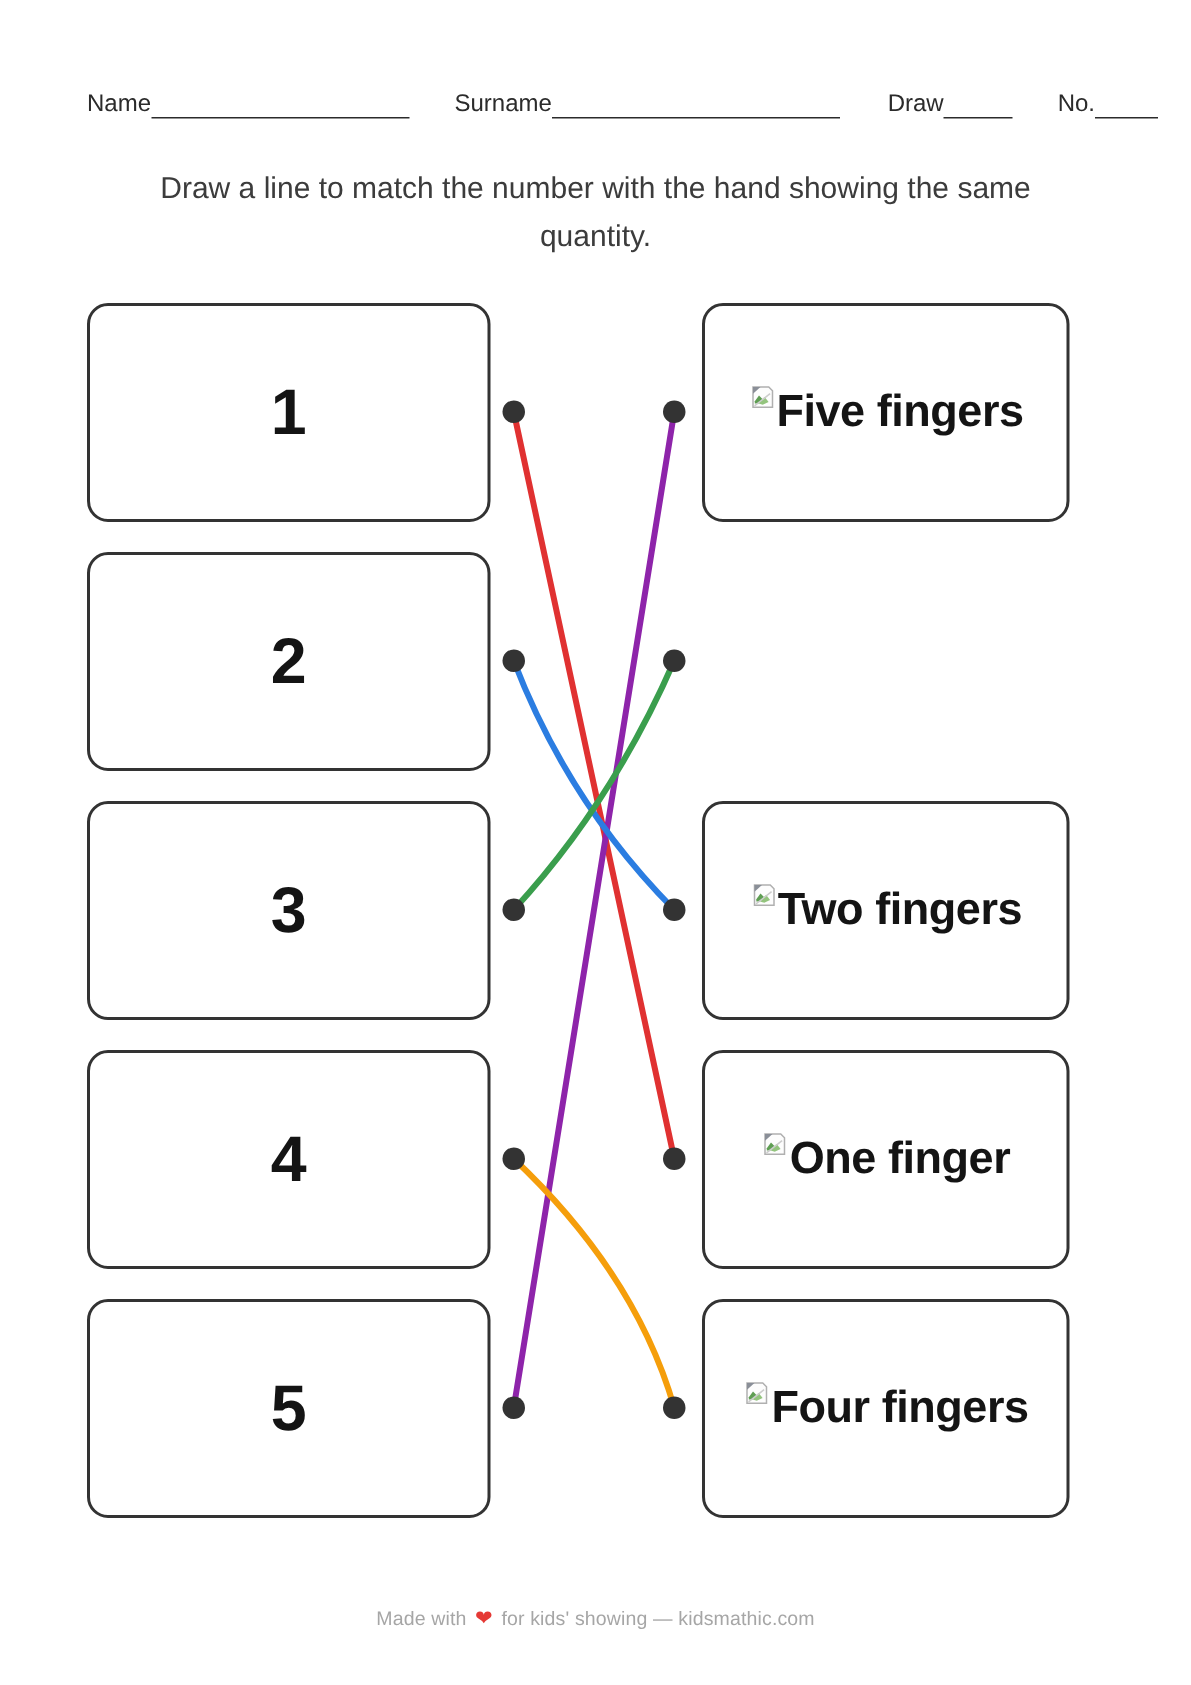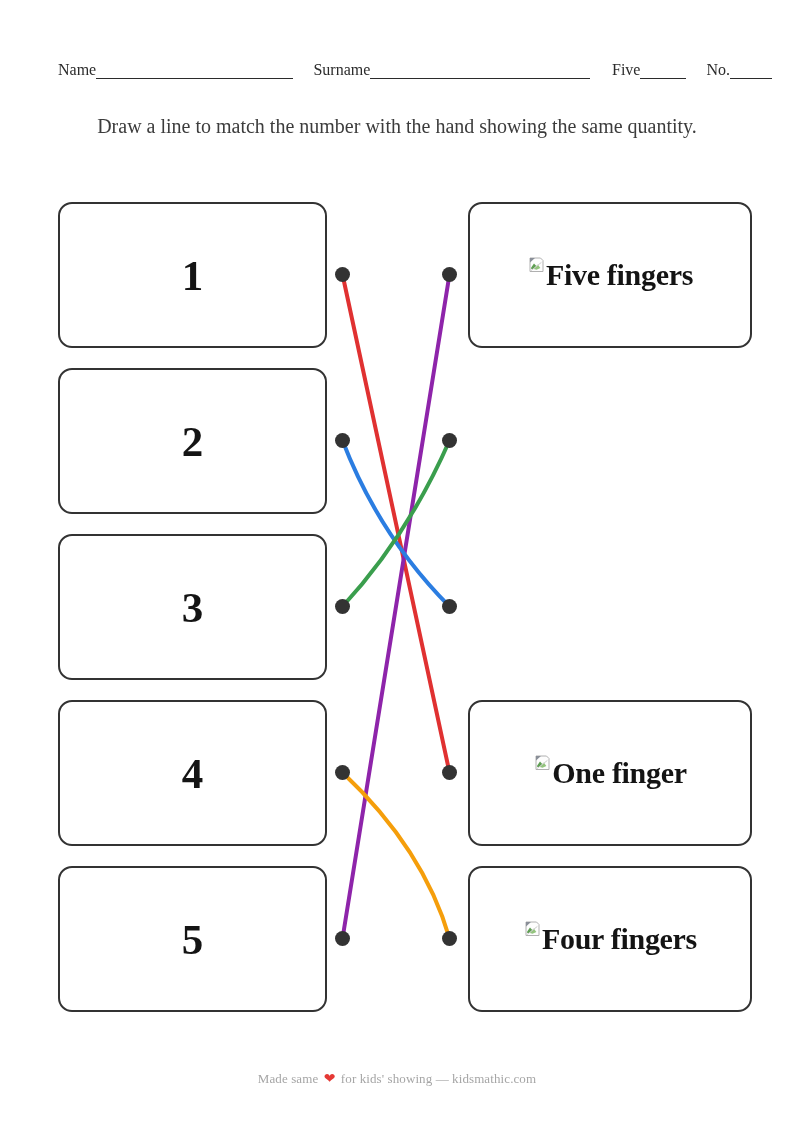--- a/index.html
+++ b/index.html
@@ -1,46 +1,46 @@
 <!DOCTYPE html>
 <html><head>
 <meta charset="utf-8">
 <style>
   html,body{margin:0;padding:0;background:#fff;}
   .page{
     position:relative;width:794px;height:1123px;background:#ffffff;
-    font-family:Liberation Serif, serif;overflow:hidden;margin:0 auto;
+    font-family:Liberation Sans, sans-serif;overflow:hidden;margin:0 auto;
   }
   
   .header{
     position:absolute;left:58px;right:22px;top:62px;
     display:flex;align-items:flex-end;font-size:16px;color:#2b2b2b;
   }
   .hlabel{white-space:nowrap;line-height:1;padding-bottom:1px;}
   .hline{border-bottom:1.6px solid #2b2b2b;height:15px;}
   .hl-name{flex:4.4;}
   .hl-surname{flex:4.9;margin-right:2px;}
   .hl-class{width:46px;}
   .hl-no{width:42px;}
-  .gap-s{margin-left:20px;}
+  .gap-s{margin-left:30px;}
   
   .instruction{
     position:absolute;top:111px;left:0;right:0;text-align:center;
     font-size:20px;line-height:1.58;color:#3c3c3c;
   }
   .instruction span{display:inline-block;max-width:630px;}
   
   .card{
     position:absolute;height:146px;background:#fff;
     border:2px solid #333333;border-radius:14px;
     display:flex;align-items:center;justify-content:center;z-index:1;
     box-sizing:border-box;
   }
   .card.left{left:58px;width:269px;}
-  .card.right{left:468px;width:284px;}
+  .card.right{left:468px;width:245px;}
   .r0{top:202px}.r1{top:368px}.r2{top:534px}.r3{top:700px}.r4{top:866px}
   .num{font-size:43px;font-weight:bold;color:#141414;}
   .rlabel{display:flex;align-items:center;font-size:30px;font-weight:bold;color:#141414;letter-spacing:-0.3px;}
   .img-icon{margin:-20px 1px 0 0;flex:none;}
   
   .dot{
     position:absolute;width:15px;height:15px;border-radius:50%;
     background:#333333;z-index:3;
   }
   .dcl{left:335px;} .dcr{left:442px;}
@@ -57,21 +57,21 @@
 </head>
 <body>
 
 <div class="page">
 
   <div class="header">
     <span class="hlabel">Name</span>
     <div class="hline hl-name"></div>
     <span class="hlabel gap-s">Surname</span>
     <div class="hline hl-surname"></div>
-    <span class="hlabel gap-s">Five</span>
+    <span class="hlabel gap-s">Draw</span>
     <div class="hline hl-class"></div>
     <span class="hlabel gap-s">No.</span>
     <div class="hline hl-no"></div>
   </div>
 
   <div class="instruction">
     <span>Draw a line to match the number with the hand showing the same quantity.</span>
   </div>
 
   <div class="card left r0">
@@ -93,20 +93,32 @@
   <div class="card right r0">
     <span class="rlabel">
       <svg class="img-icon" width="18" height="18" viewBox="0 0 18 18">
         <path d="M3 2 H13.5 L16 4.5 V15.5 H3 Z" fill="#fdfdfd" stroke="#b0b0b0" stroke-width="1"></path>
         <path d="M3 2 L8 2 L3 6.5 Z" fill="#8a8f98"></path>
         <path d="M4.2 11.5 L7 7.6 L9.3 10 L6.8 13 L4.2 13 Z" fill="#5f9e53"></path>
         <path d="M6.8 13 L9.3 10 L10.8 8.6 L13.4 12 L9.5 13.8 Z" fill="#93c47d"></path>
         <path d="M4 14.6 L14.4 6.4" stroke="#cccccc" stroke-width="1" fill="none"></path>
       </svg>
       <span>Five fingers</span>
+    </span>
+  </div>
+  <div class="card right r2">
+    <span class="rlabel">
+      <svg class="img-icon" width="18" height="18" viewBox="0 0 18 18">
+        <path d="M3 2 H13.5 L16 4.5 V15.5 H3 Z" fill="#fdfdfd" stroke="#b0b0b0" stroke-width="1"></path>
+        <path d="M3 2 L8 2 L3 6.5 Z" fill="#8a8f98"></path>
+        <path d="M4.2 11.5 L7 7.6 L9.3 10 L6.8 13 L4.2 13 Z" fill="#5f9e53"></path>
+        <path d="M6.8 13 L9.3 10 L10.8 8.6 L13.4 12 L9.5 13.8 Z" fill="#93c47d"></path>
+        <path d="M4 14.6 L14.4 6.4" stroke="#cccccc" stroke-width="1" fill="none"></path>
+      </svg>
+      <span>Two fingers</span>
     </span>
   </div>
   <div class="card right r3">
     <span class="rlabel">
       <svg class="img-icon" width="18" height="18" viewBox="0 0 18 18">
         <path d="M3 2 H13.5 L16 4.5 V15.5 H3 Z" fill="#fdfdfd" stroke="#b0b0b0" stroke-width="1"></path>
         <path d="M3 2 L8 2 L3 6.5 Z" fill="#8a8f98"></path>
         <path d="M4.2 11.5 L7 7.6 L9.3 10 L6.8 13 L4.2 13 Z" fill="#5f9e53"></path>
         <path d="M6.8 13 L9.3 10 L10.8 8.6 L13.4 12 L9.5 13.8 Z" fill="#93c47d"></path>
         <path d="M4 14.6 L14.4 6.4" stroke="#cccccc" stroke-width="1" fill="none"></path>
@@ -140,18 +152,18 @@
 
   <svg class="lines" viewBox="0 0 794 1123">
       <path d="M 342.5 274.5 Q 396 523.5 449.5 772.5" fill="none" stroke="#e03131" stroke-width="4" stroke-linecap="round"></path>
       <path d="M 449.5 274.5 Q 396 606.5 342.5 938.5" fill="none" stroke="#8e24aa" stroke-width="4" stroke-linecap="round"></path>
       <path d="M 342.5 440.5 Q 379 535.5 449.5 606.5" fill="none" stroke="#2b7de1" stroke-width="4" stroke-linecap="round"></path>
       <path d="M 449.5 440.5 Q 408 535.5 342.5 606.5" fill="none" stroke="#3a9e4d" stroke-width="4" stroke-linecap="round"></path>
       <path d="M 342.5 772.5 Q 424 849.5 449.5 938.5" fill="none" stroke="#f59e0b" stroke-width="4" stroke-linecap="round"></path>
     </svg>
 
   <div class="footer">
-    <span>Made same</span>
+    <span>Made with</span>
     <span class="heart">❤</span>
     <span>for kids' showing — kidsmathic.com</span>
   </div>
 
 </div>
 
 </body></html>

